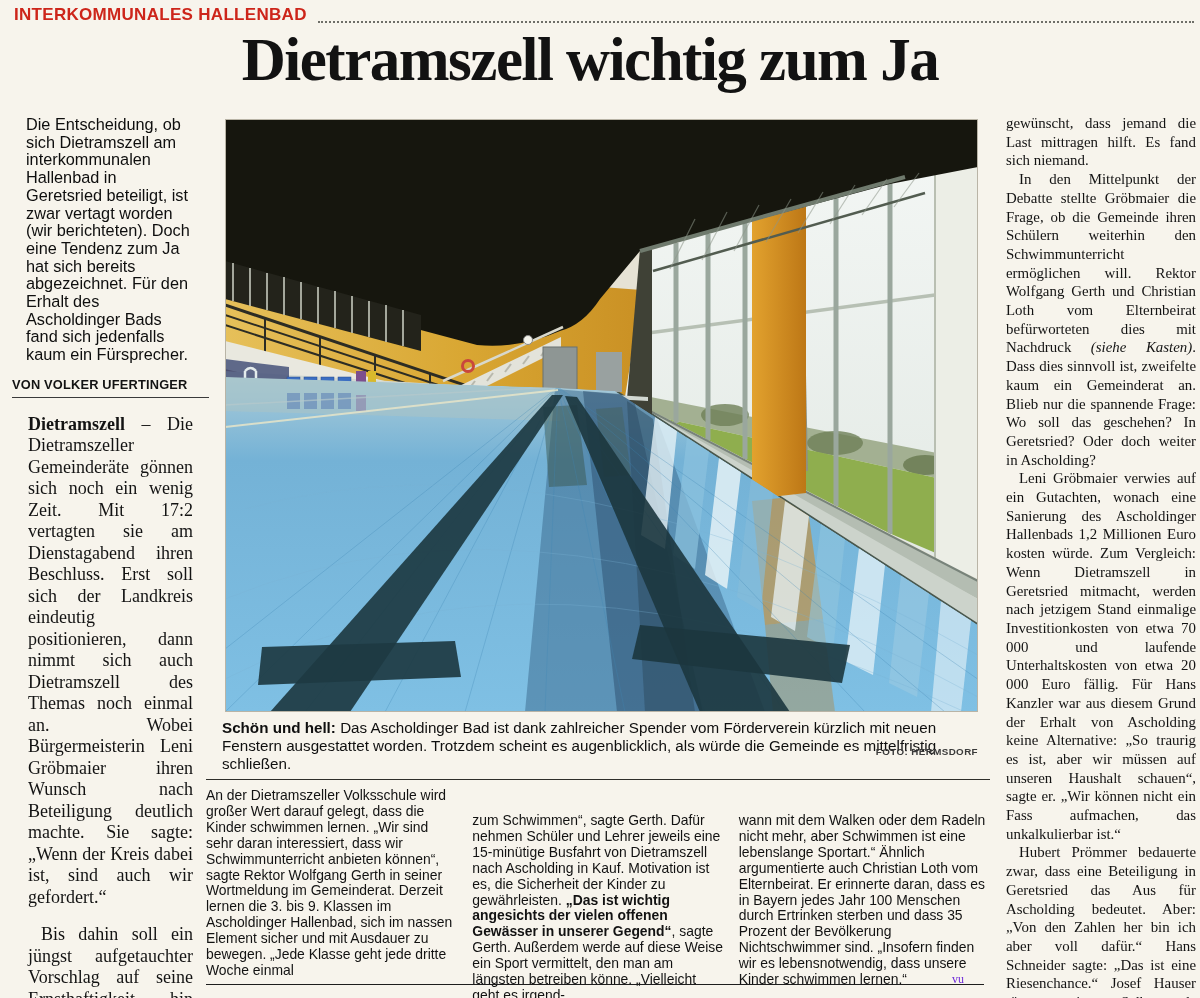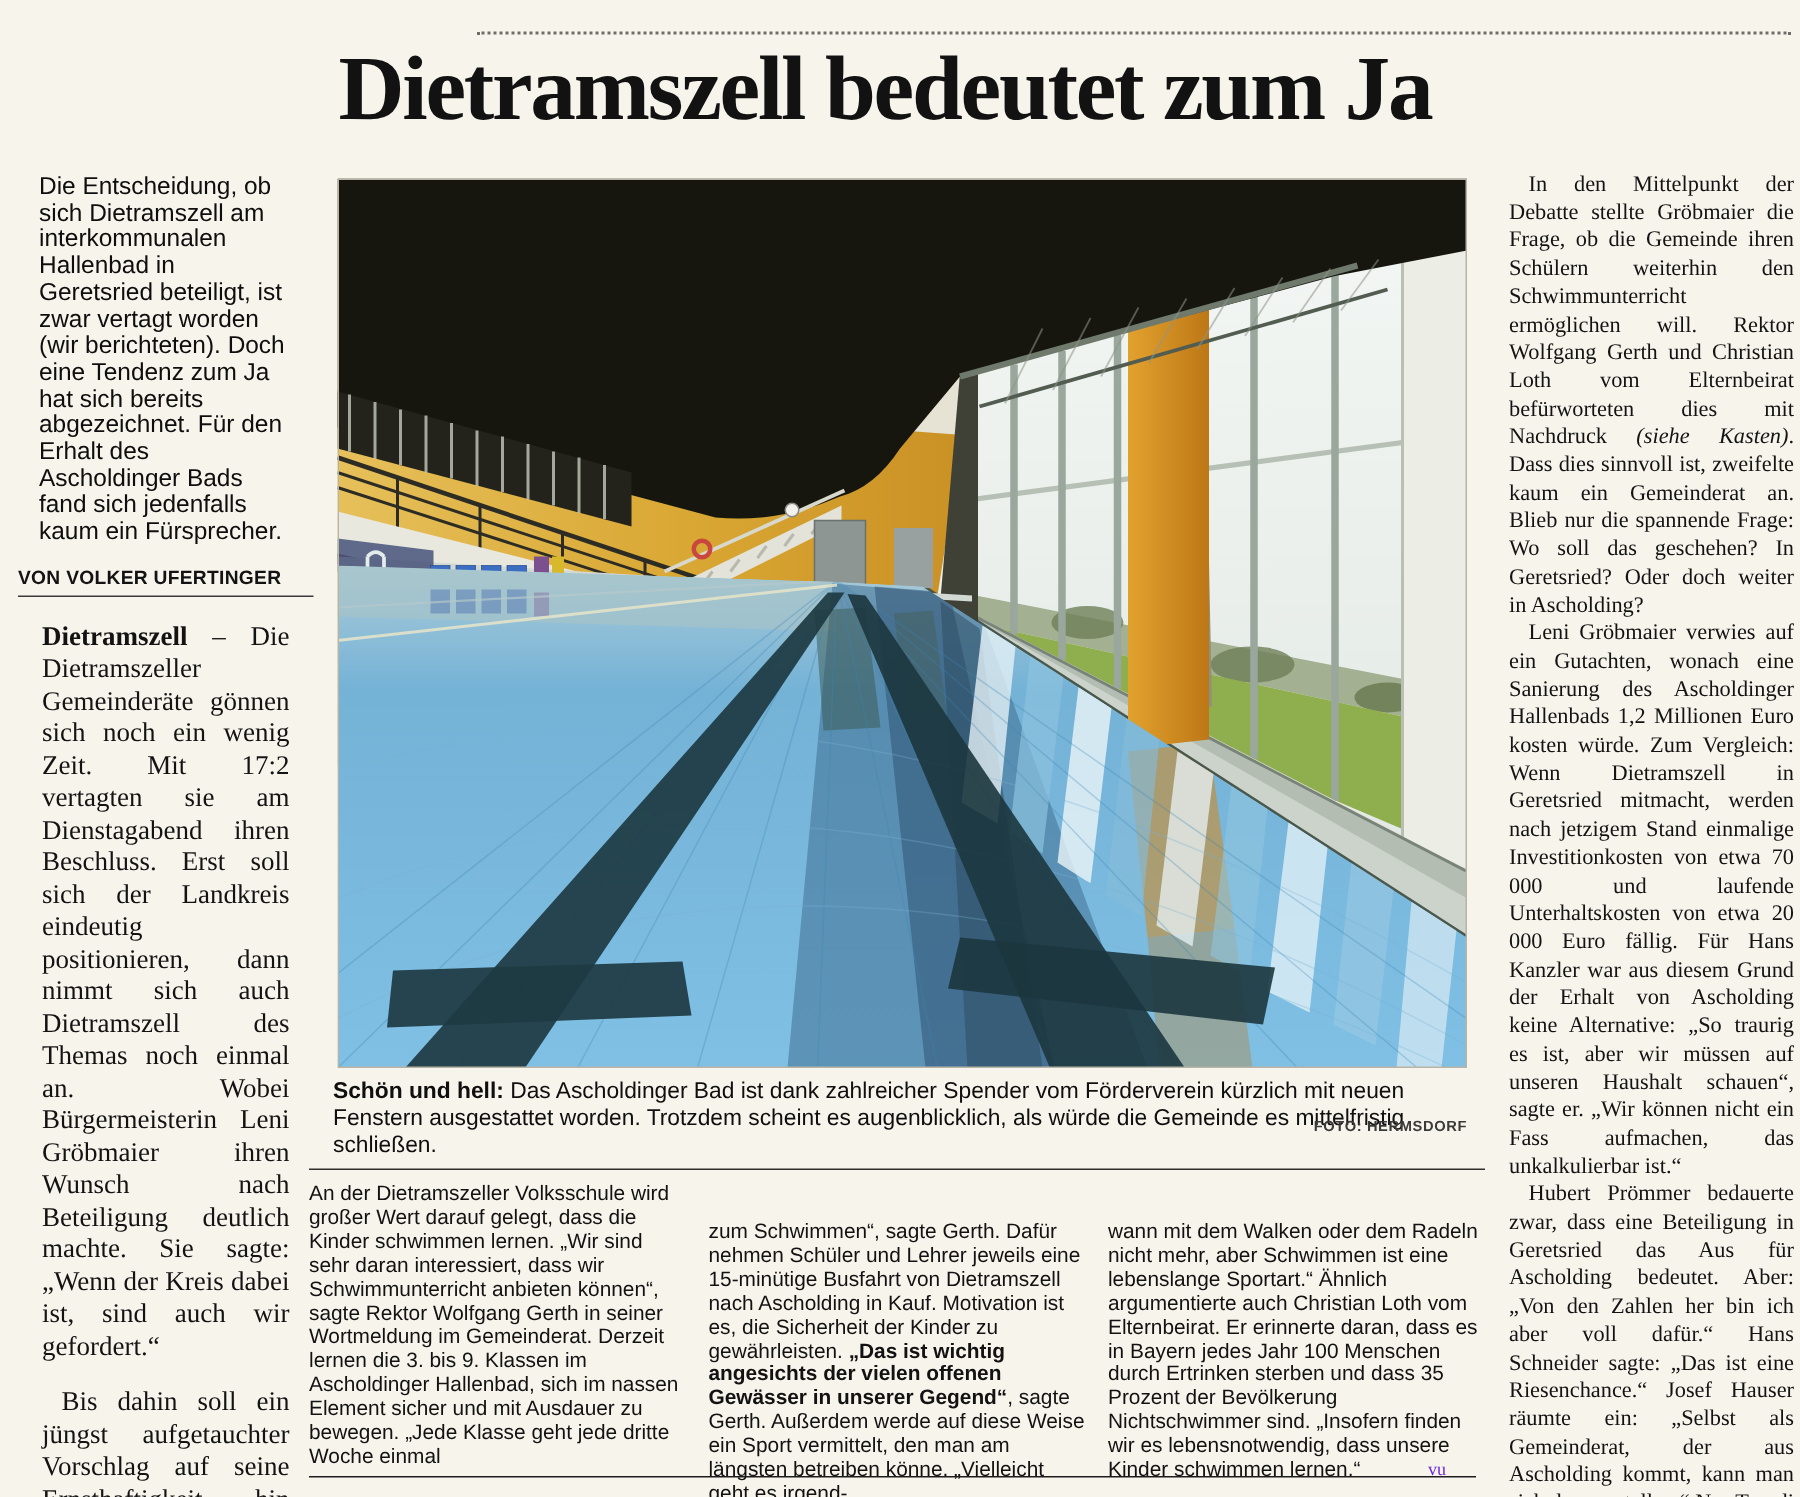--- a/index.html
+++ b/index.html
@@ -30,23 +30,24 @@
   .box-col.shift{padding-top:25px;}
   .b{font-weight:bold;}
   .initials{float:right;padding-right:26px;font-size:12px;color:#6d28d9;font-family:Liberation Serif, serif;}
   .rule-bottom{position:absolute;left:206px;top:984px;width:778px;height:0;border-top:1.8px solid #1d1d1d;}
 </style>
 </head>
 <body>
 
 <div class="page">
 
+  <span class="kicker">INTERKOMMUNALES HALLENBAD</span>
   <span class="kicker-rule"></span>
 
-  <h1 class="headline">Dietramszell bedeutet zum Ja</h1>
+  <h1 class="headline">Dietramszell wichtig zum Ja</h1>
 
   <div class="left-col">
     <p class="intro">Die Entscheidung, ob sich Dietramszell am interkommunalen Hallenbad in Geretsried beteiligt, ist zwar vertagt worden (wir berichteten). Doch eine Tendenz zum Ja hat sich bereits abgezeichnet. Für den Erhalt des Ascholdinger Bads fand sich jedenfalls kaum ein Fürsprecher.</p>
     <div class="byline">VON VOLKER UFERTINGER</div>
     <div class="serif">
       <p><span class="lead-bold">Dietramszell</span><span> – Die Dietramszeller Gemeinderäte gönnen sich noch ein wenig Zeit. Mit 17:2 vertagten sie am Dienstagabend ihren Beschluss. Erst soll sich der Landkreis eindeutig positionieren, dann nimmt sich auch Dietramszell des Themas noch einmal an. Wobei Bürgermeisterin Leni Gröbmaier ihren Wunsch nach Beteiligung deutlich machte. Sie sagte: „Wenn der Kreis dabei ist, sind auch wir gefordert.“</span></p>
       <p class="p-ind">Bis dahin soll ein jüngst aufgetauchter Vorschlag auf seine Ernsthaftigkeit hin geprüft werden. Aus der Zeitung hat Leni Gröbmaier erfahren, dass Wolfratshausens Bürgermeister Helmut Forster ein finanzielles Engagement in Ascholding nicht ausschließt. Das kam für sie überraschend, weil Wolfratshausen dies in der Vergangenheit mehrfach abgelehnt hatte. „Unsere Anfragen wurden negativ beantwortet.“</p>
 
     </div>
   </div>
@@ -269,18 +270,19 @@
       <div class="box-col shift">
         <span>wann mit dem Walken oder dem Radeln nicht mehr, aber Schwimmen ist eine lebenslange Sportart.“ Ähnlich argumentierte auch Christian Loth vom Elternbeirat. Er erinnerte daran, dass es in Bayern jedes Jahr 100 Menschen durch Ertrinken sterben und dass 35 Prozent der Bevölkerung Nichtschwimmer sind. „Insofern finden wir es lebensnotwendig, dass unsere Kinder schwimmen lernen.“</span>
         <span class="initials">vu</span>
       </div>
     </div>
   </div>
 
   <div class="rule-bottom"></div>
 
   <div class="right-col">
+    <p>gewünscht, dass jemand die Last mittragen hilft. Es fand sich niemand.</p>
     <p class="p-ind"><span>In den Mittelpunkt der Debatte stellte Gröbmaier die Frage, ob die Gemeinde ihren Schülern weiterhin den Schwimmunterricht ermöglichen will. Rektor Wolfgang Gerth und Christian Loth vom Elternbeirat befürworteten dies mit Nachdruck </span><span class="it">(siehe Kasten)</span><span>. Dass dies sinnvoll ist, zweifelte kaum ein Gemeinderat an. Blieb nur die spannende Frage: Wo soll das geschehen? In Geretsried? Oder doch weiter in Ascholding?</span></p>
     <p class="p-ind">Leni Gröbmaier verwies auf ein Gutachten, wonach eine Sanierung des Ascholdinger Hallenbads 1,2 Millionen Euro kosten würde. Zum Vergleich: Wenn Dietramszell in Geretsried mitmacht, werden nach jetzigem Stand einmalige Investitionkosten von etwa 70 000 und laufende Unterhaltskosten von etwa 20 000 Euro fällig. Für Hans Kanzler war aus diesem Grund der Erhalt von Ascholding keine Alternative: „So traurig es ist, aber wir müssen auf unseren Haushalt schauen“, sagte er. „Wir können nicht ein Fass aufmachen, das unkalkulierbar ist.“</p>
     <p class="p-ind">Hubert Prömmer bedauerte zwar, dass eine Beteiligung in Geretsried das Aus für Ascholding bedeutet. Aber: „Von den Zahlen her bin ich aber voll dafür.“ Hans Schneider sagte: „Das ist eine Riesenchance.“ Josef Hauser räumte ein: „Selbst als Gemeinderat, der aus Ascholding kommt, kann man sich das vorstellen.“ Nur Traudi Fröstl beharrte auf dem Ascholdinger Hallenbad: „Ich will, dass es bleibt.“ Ein Standpunkt, für den sich keine Mehrheit fand.</p>
   </div>
 
 </div>
 
 </body></html>

